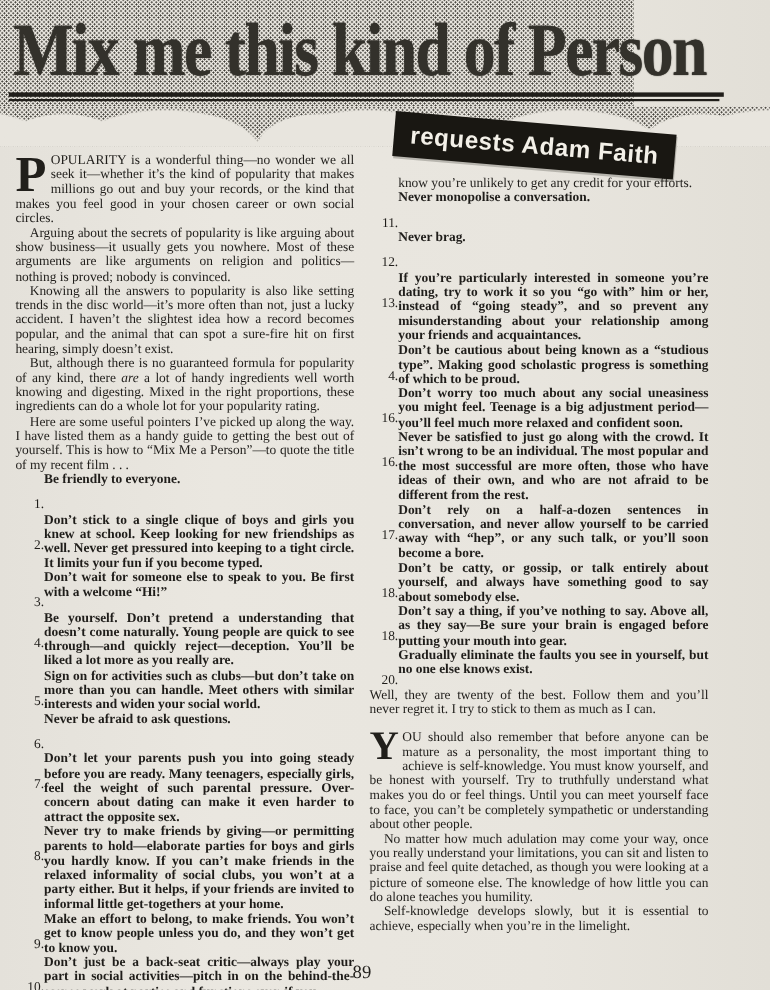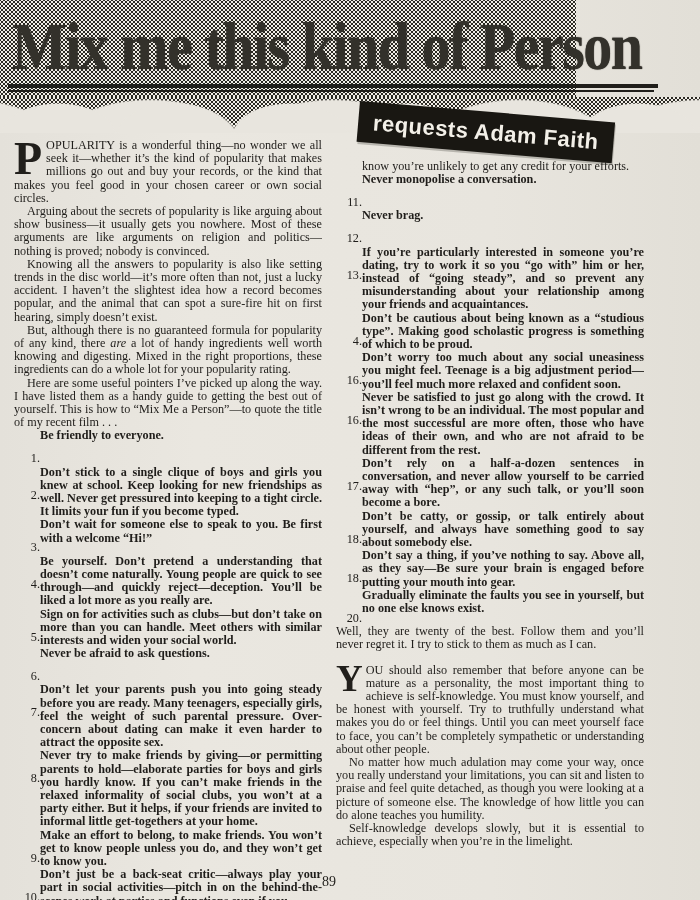--- a/index.html
+++ b/index.html
@@ -70,21 +70,21 @@
   .dropcap.y { font-size:37px; line-height:27px; margin:1px 3px 0 0; }
   .tip { display:flex; }
   .tip .num { flex:0 0 26px; text-align:right; padding-right:0; box-sizing:border-box;margin-top:23px; }
   .tip .txt { flex:1; text-align:justify;font-weight:bold; }
   .cont { padding-left:26px; text-align:justify; }
   .sec2 { margin-top:12px !important; }
   em { }
 
   .pageno {
     position:absolute; top:874px; left:14px; width:630px;
-    text-align:center; font-size:14px; color:#24221e;
+    text-align:center; font-size:17px; color:#24221e;
   }
 </style>
 </head>
 <body>
 
 <div class="page">
 
   <div class="masthead">
     <div class="title">Mix me this kind of Person</div>
     <div class="rule"></div>

